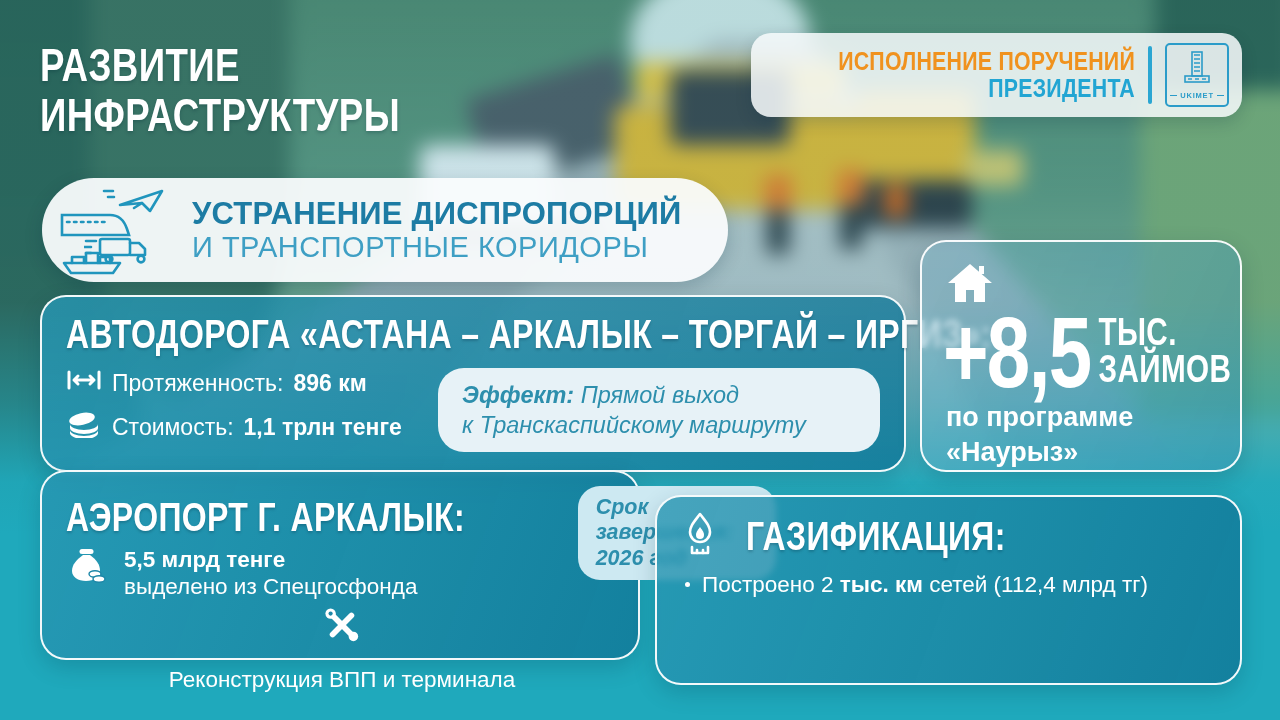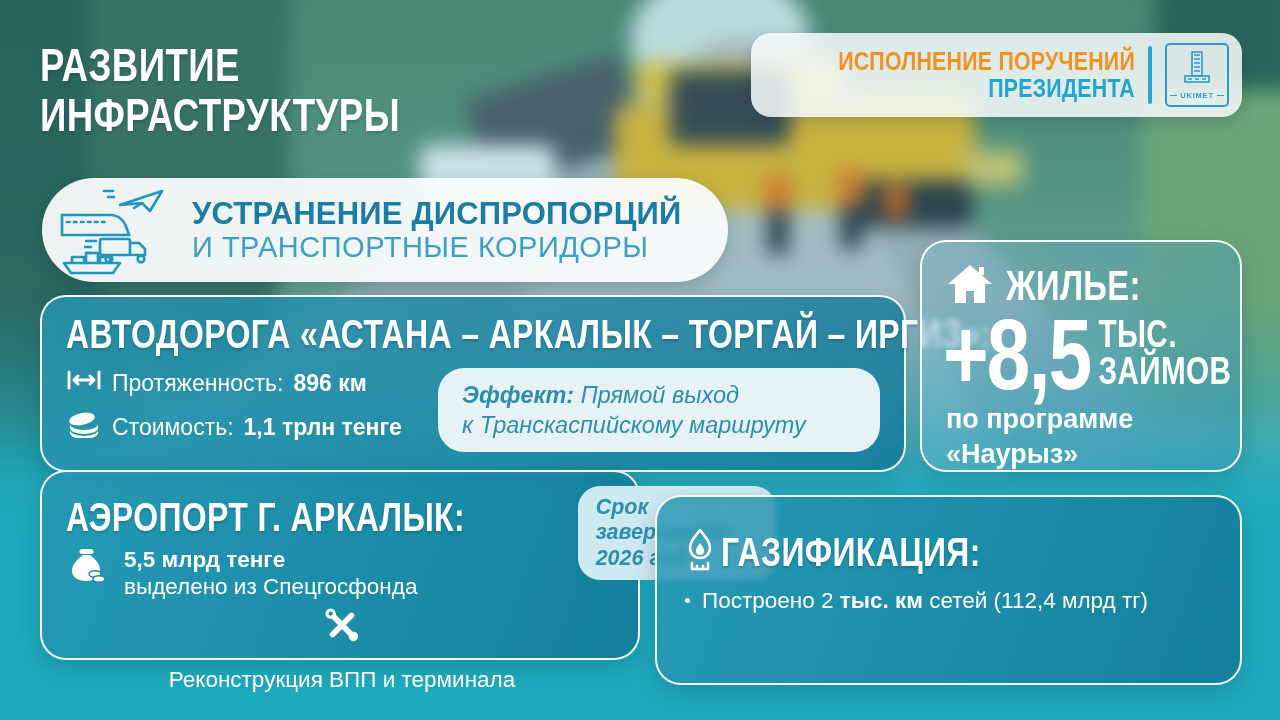--- a/index.html
+++ b/index.html
@@ -103,21 +103,21 @@
   .deadline-box{background:#CDE9F2;color:#2D8FAD;border-radius:22px;padding:9px 18px;width:162px;
                 font-size:21.5px;font-style:italic;line-height:1.18;font-weight:600;flex:none;}
   .deadline-box b{font-weight:800;}
   .ac-item{display:flex;align-items:flex-start;gap:16px;font-size:22.5px;font-weight:500;
            line-height:1.2;margin-top:6px;}
   .ac-item svg{flex:none;}
   .ac-item b{font-weight:800;}
 
   
   .gas-card{left:655px;top:495px;width:587px;height:190px;padding:14px 24px;}
-  .gc-head{display:flex;align-items:center;gap:2px;margin-top:16px;}
+  .gc-head{display:flex;align-items:center;gap:27px;}
   .gc-head h2{font-size:41px;letter-spacing:.5px;text-shadow:0 2px 3px rgba(0,40,60,.25);}
   .gc-list{margin-top:10px;display:flex;flex-direction:column;gap:11px;}
   .gc-row{display:flex;gap:12px;font-size:22.5px;font-weight:500;line-height:1.25;}
   .dot{flex:none;width:5px;height:5px;border-radius:50%;background:#fff;margin-top:11px;margin-left:4px;}
   .gc-row b{font-weight:800;}
 </style>
 </head>
 <body>
 
 <div class="stage">
@@ -238,21 +238,20 @@
   </section>
 
   <section class="card card--light housing-card">
     <div class="hc-head">
       <span>
         <svg width="48" height="42" viewBox="0 0 48 42" fill="#fff">
           <path d="M24 2 L2 21 h7 v19 h11 v-12 h8 v12 h11 V21 h7 z"></path>
           <rect x="33" y="4" width="5" height="8"></rect>
         </svg>
       </span>
-      <h2><span class="cnd">ЖИЛЬЕ:</span></h2>
     </div>
     <div class="cnd">
       <div class="hc-big">
         <span class="big-num">+8,5</span>
         <span class="big-units">
           <span>ТЫС.</span>
           <span>ЗАЙМОВ</span>
         </span>
       </div>
     </div>

